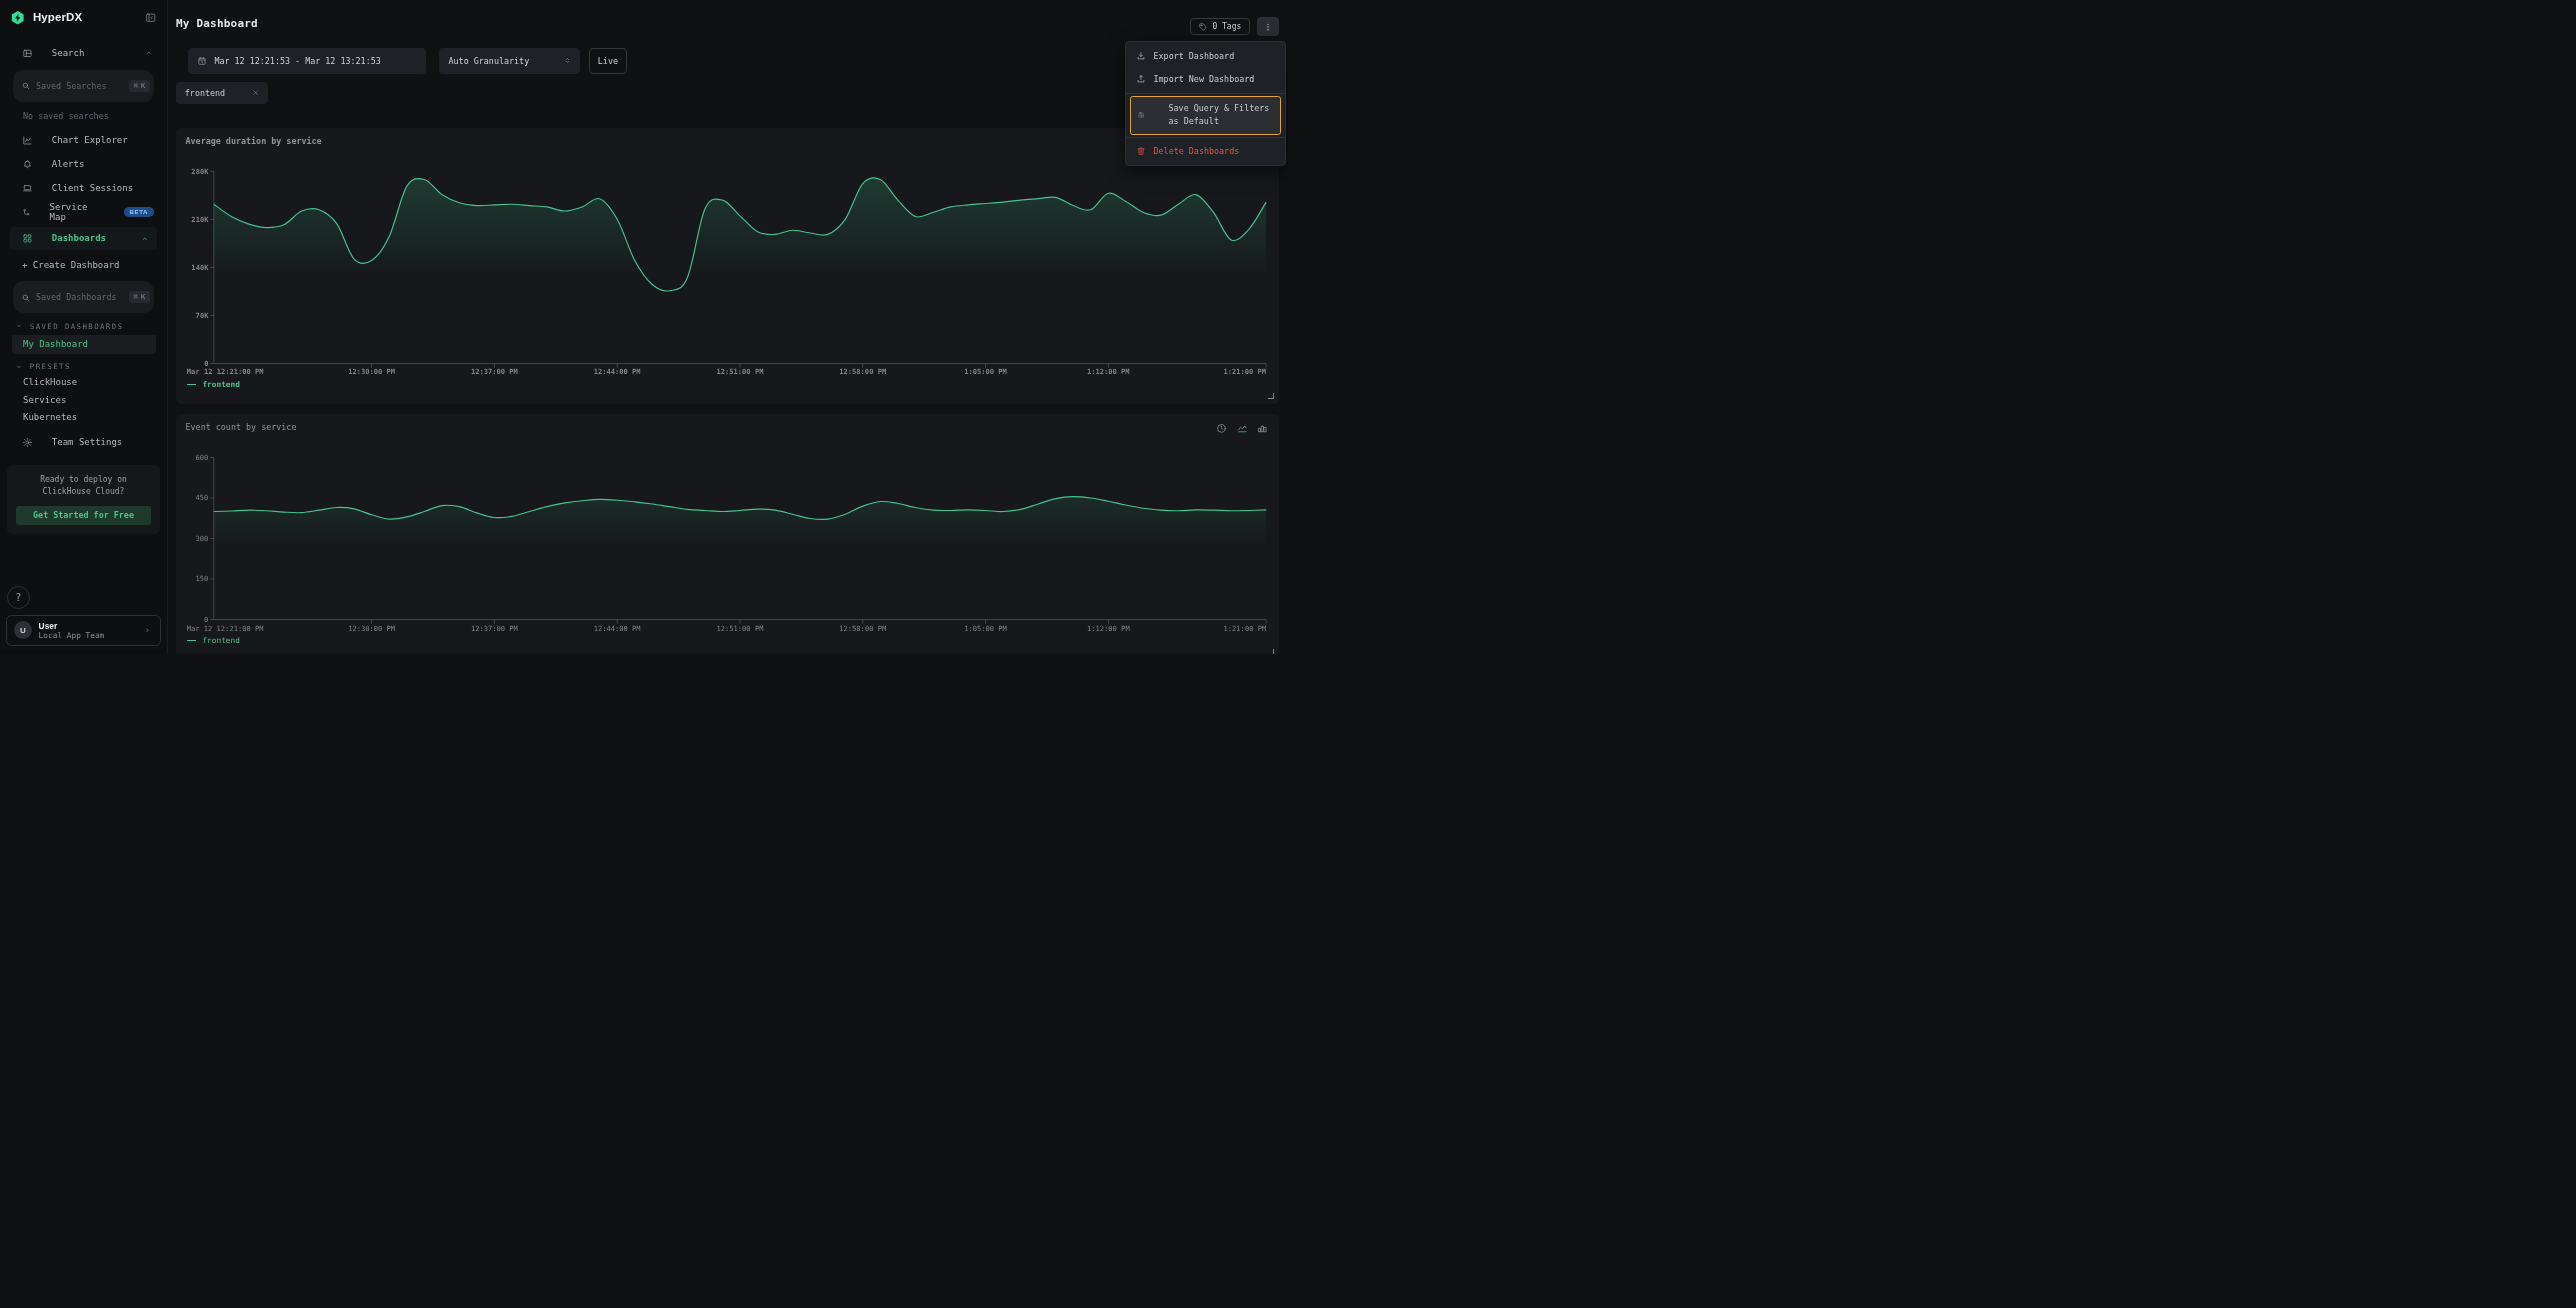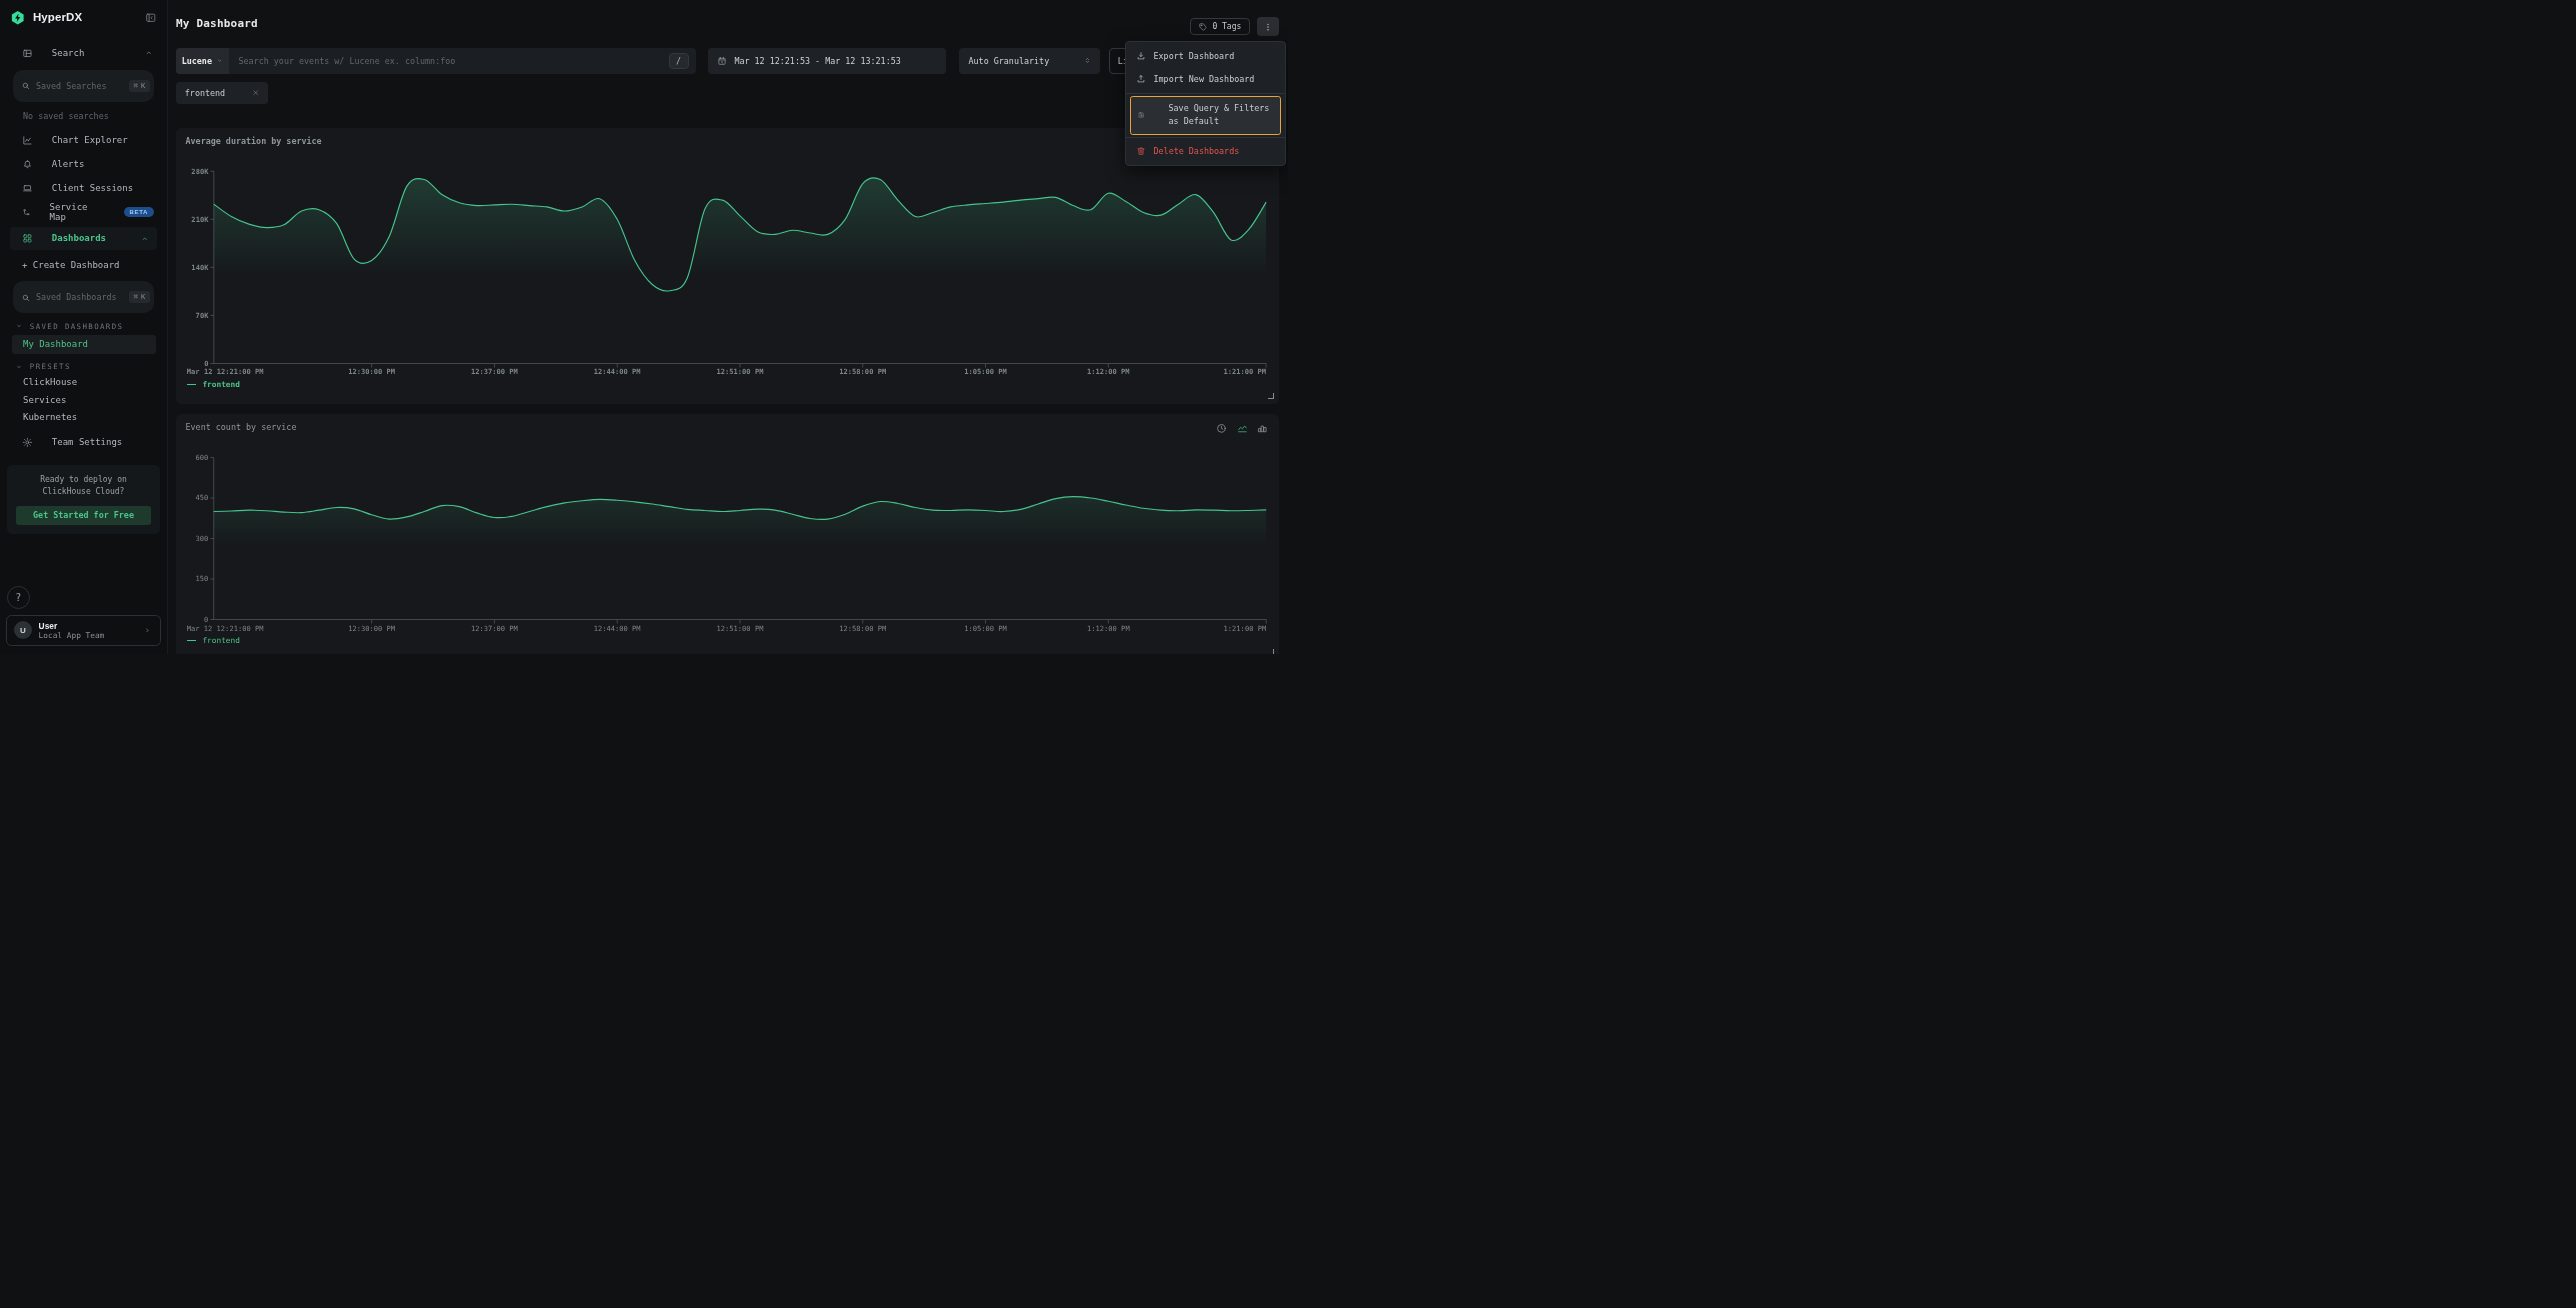--- a/index.html
+++ b/index.html
@@ -281,30 +281,20 @@
         <svg width="10" height="10" viewBox="0 0 24 24">
             <circle cx="12" cy="5.5" r="1.6" fill="#c8cdd1"></circle>
             <circle cx="12" cy="12" r="1.6" fill="#c8cdd1"></circle>
             <circle cx="12" cy="18.5" r="1.6" fill="#c8cdd1"></circle>
           </svg>
       </div>
     </div>
   </div>
 
   <div class="toolbar">
-    <div class="qgroup">
-      <div class="lang-sel">
-        <span>Lucene</span>
-        <svg class="ico" width="7.4" height="7.4" viewBox="0 0 24 24">
-            <path d="m8 10 4 4 4-4"></path>
-          </svg>
-      </div>
-      <input class="qinput" placeholder="Search your events w/ Lucene ex. column:foo" style="">
-      <span class="slash-badge">/</span>
-    </div>
     <div class="picker-btn">
       <svg class="ico" width="10" height="10" viewBox="0 0 24 24">
           <rect x="4.5" y="5.5" width="15" height="14.5" rx="2"></rect>
           <path d="M8.5 3.5v3M15.5 3.5v3M4.5 9.5h15"></path>
           <path d="M11.5 13h1V17"></path>
         </svg>
       <span>Mar 12 12:21:53 - Mar 12 13:21:53</span>
     </div>
     <div class="gran-btn">
       <span>Auto Granularity</span>

